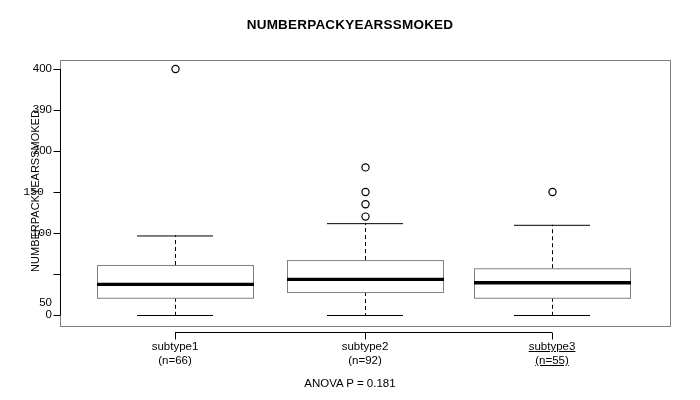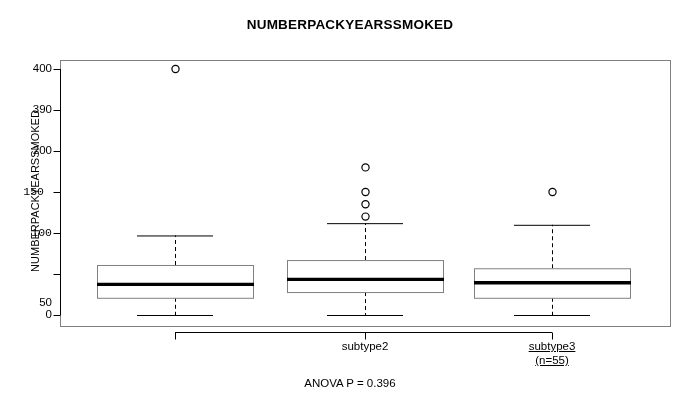--- a/index.html
+++ b/index.html
@@ -88,29 +88,34 @@
   <div class="y-axis-label">NUMBERPACKYEARSSMOKED</div>
 
   <div class="y-tick-label" style="left:18px; top:62px;">400</div>
   <div class="y-tick-label" style="left:18px; top:103px;">390</div>
   <div class="y-tick-label" style="left:18px; top:144px;">200</div>
   <div class="y-tick-label" style="left:10px; top:185px;font-family:Liberation Mono, monospace;">150</div>
   <div class="y-tick-label" style="left:18px; top:226px;font-family:Liberation Mono, monospace;">100</div>
   <div class="y-tick-label" style="left:18px; top:267px;margin-top:29px;">50</div>
   <div class="y-tick-label" style="left:18px; top:308px;">0</div>
 
+  <div class="x-tick-label" style="left:95px; top:339px;">
+    <span class="lbl-main">subtype1</span>
+    <span class="lbl-sub">(n=66)</span>
+  </div>
   <div class="x-tick-label" style="left:285px; top:339px;">
     <span class="lbl-main">subtype2</span>
+    <span class="lbl-sub">(n=92)</span>
   </div>
   <div class="x-tick-label" style="left:472px; top:339px;text-decoration:underline;">
     <span class="lbl-main">subtype3</span>
     <span class="lbl-sub">(n=55)</span>
   </div>
 
-  <div class="footer-note">ANOVA P = 0.396</div>
+  <div class="footer-note">ANOVA P = 0.181</div>
 
   <svg class="plot-svg" viewBox="0 0 700 400">
 
     <rect id="plot-frame" x="60.5" y="60.5" width="610" height="266" fill="none" stroke="#808080" stroke-width="1"></rect>
 
     <g id="y-axis" stroke="#000000" stroke-width="1">
         <line x1="60.5" y1="69" x2="60.5" y2="315" stroke="#000000" stroke-width="1"></line>
         <line x1="53.5" y1="315.5" x2="60.5" y2="315.5" stroke="#000000" stroke-width="1"></line>
         <line x1="53.5" y1="274.5" x2="60.5" y2="274.5" stroke="#000000" stroke-width="1"></line>
         <line x1="53.5" y1="233.5" x2="60.5" y2="233.5" stroke="#000000" stroke-width="1"></line>

